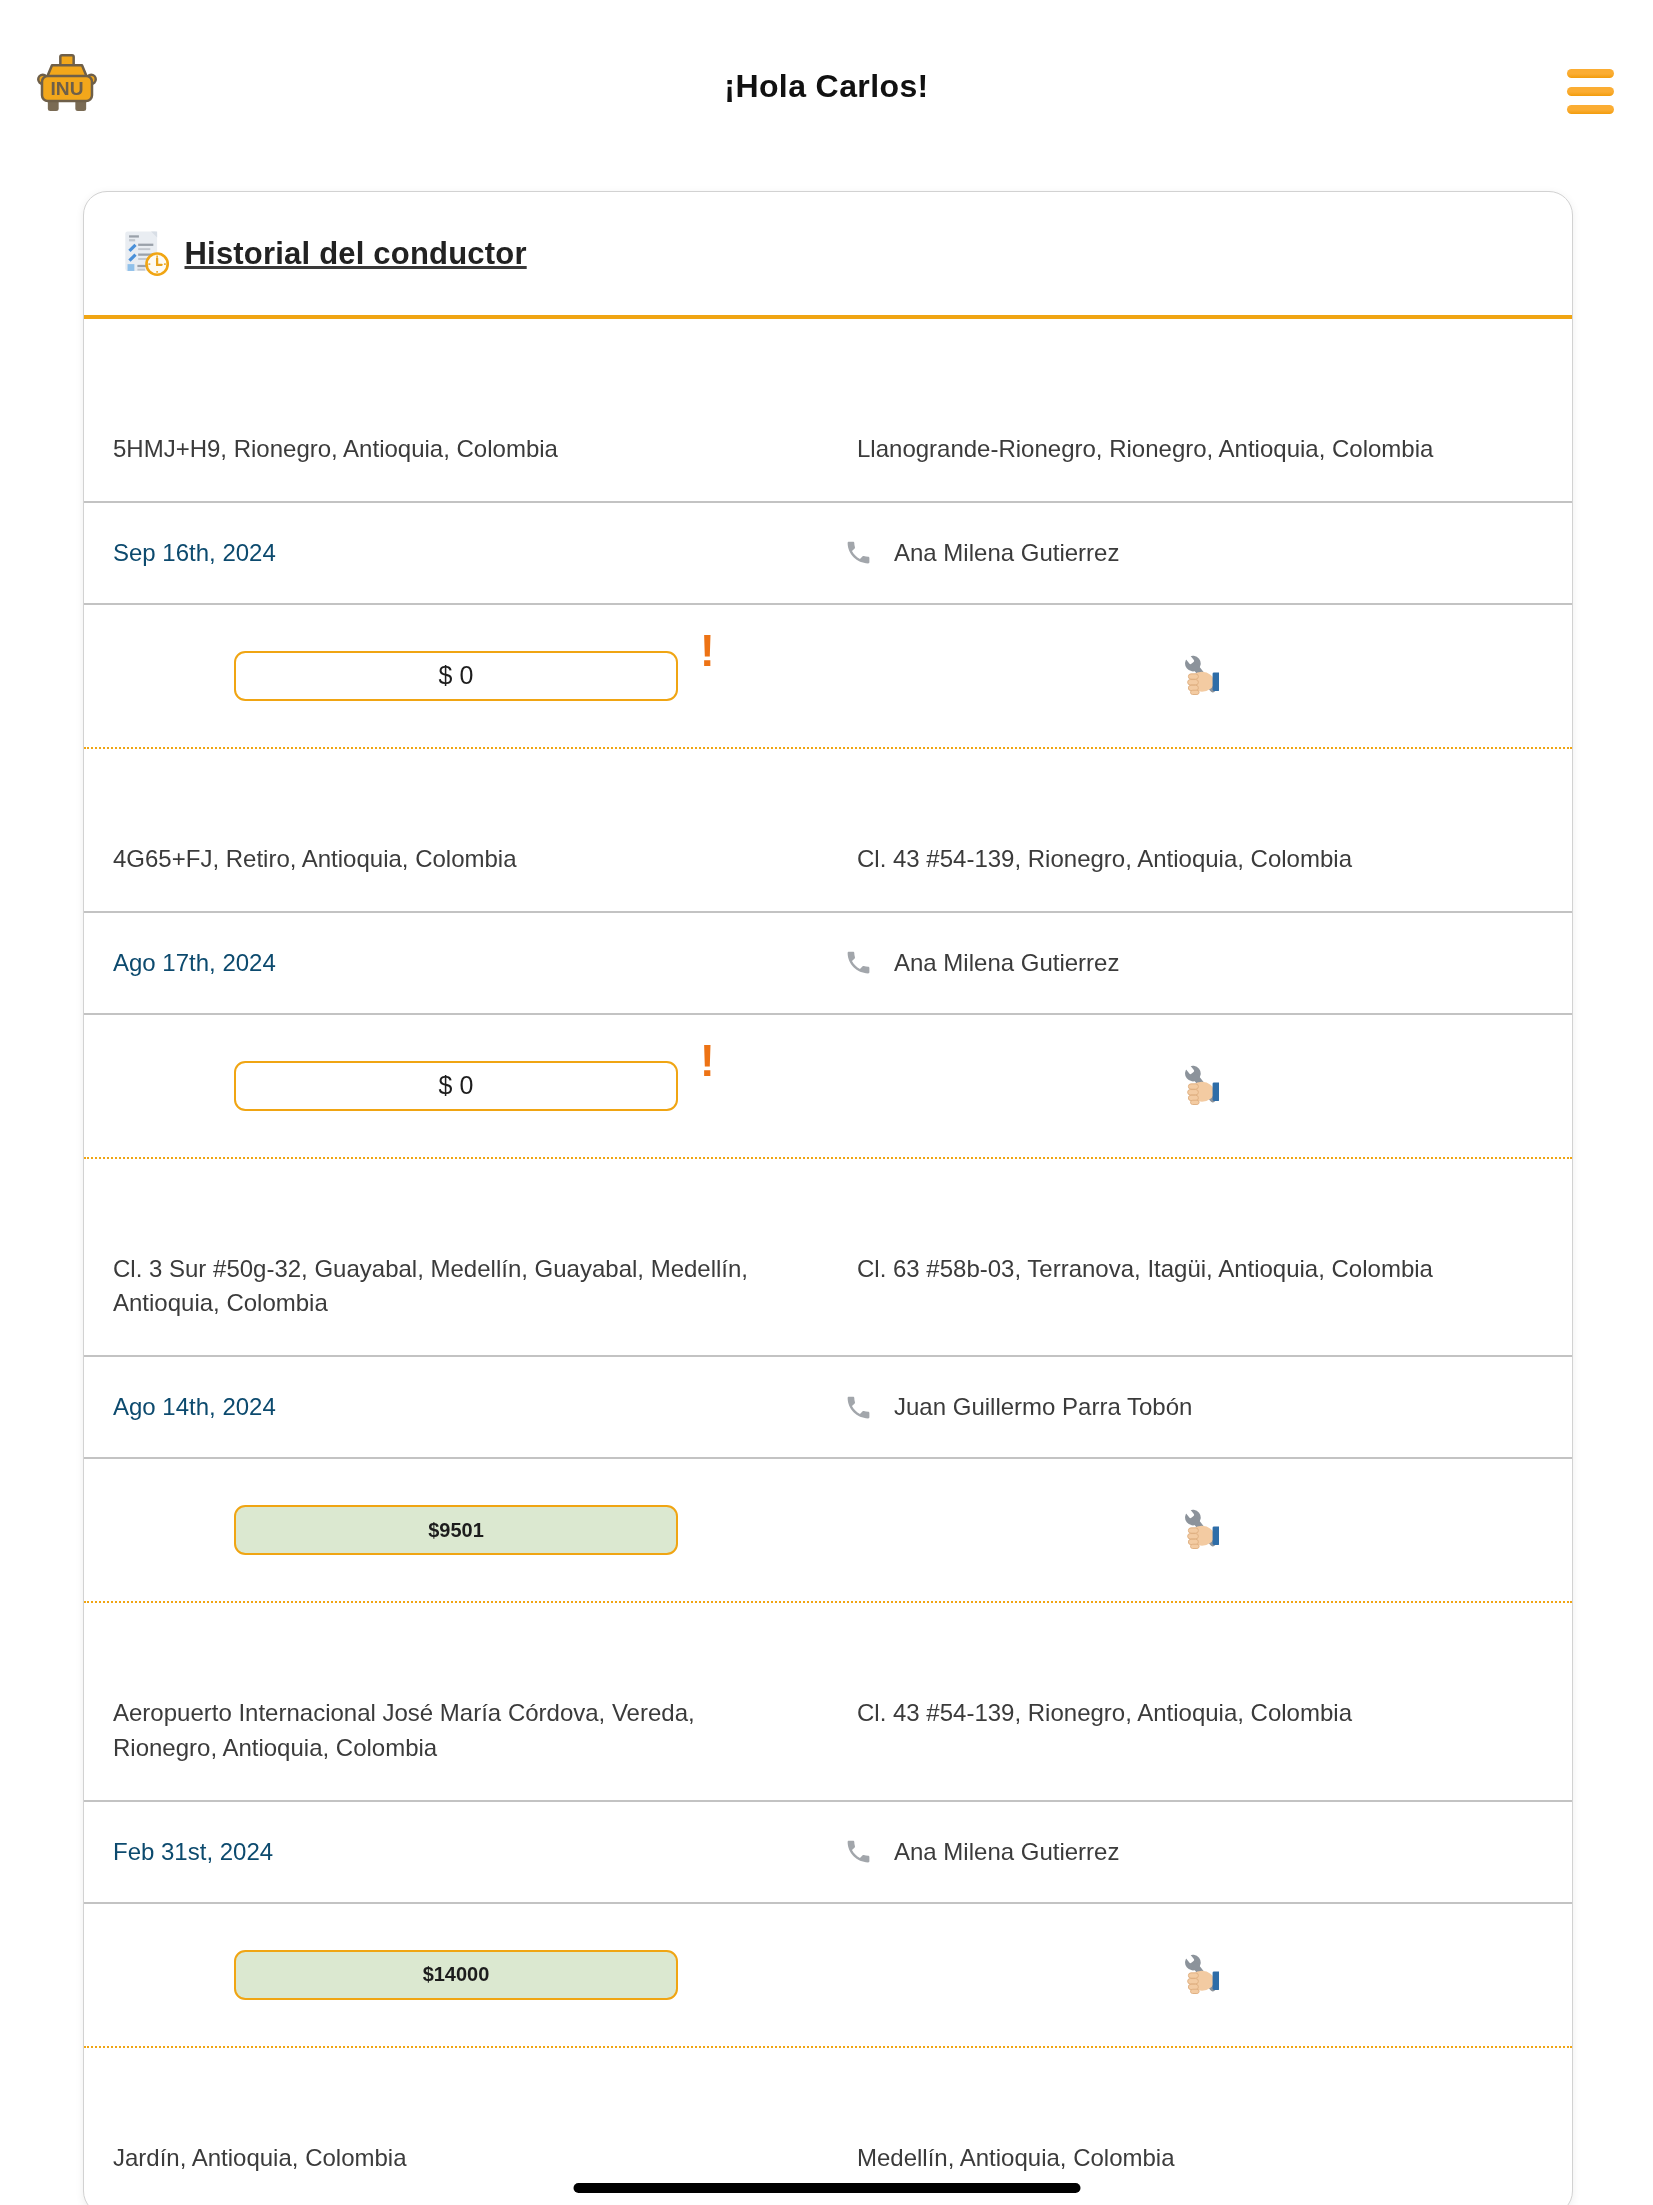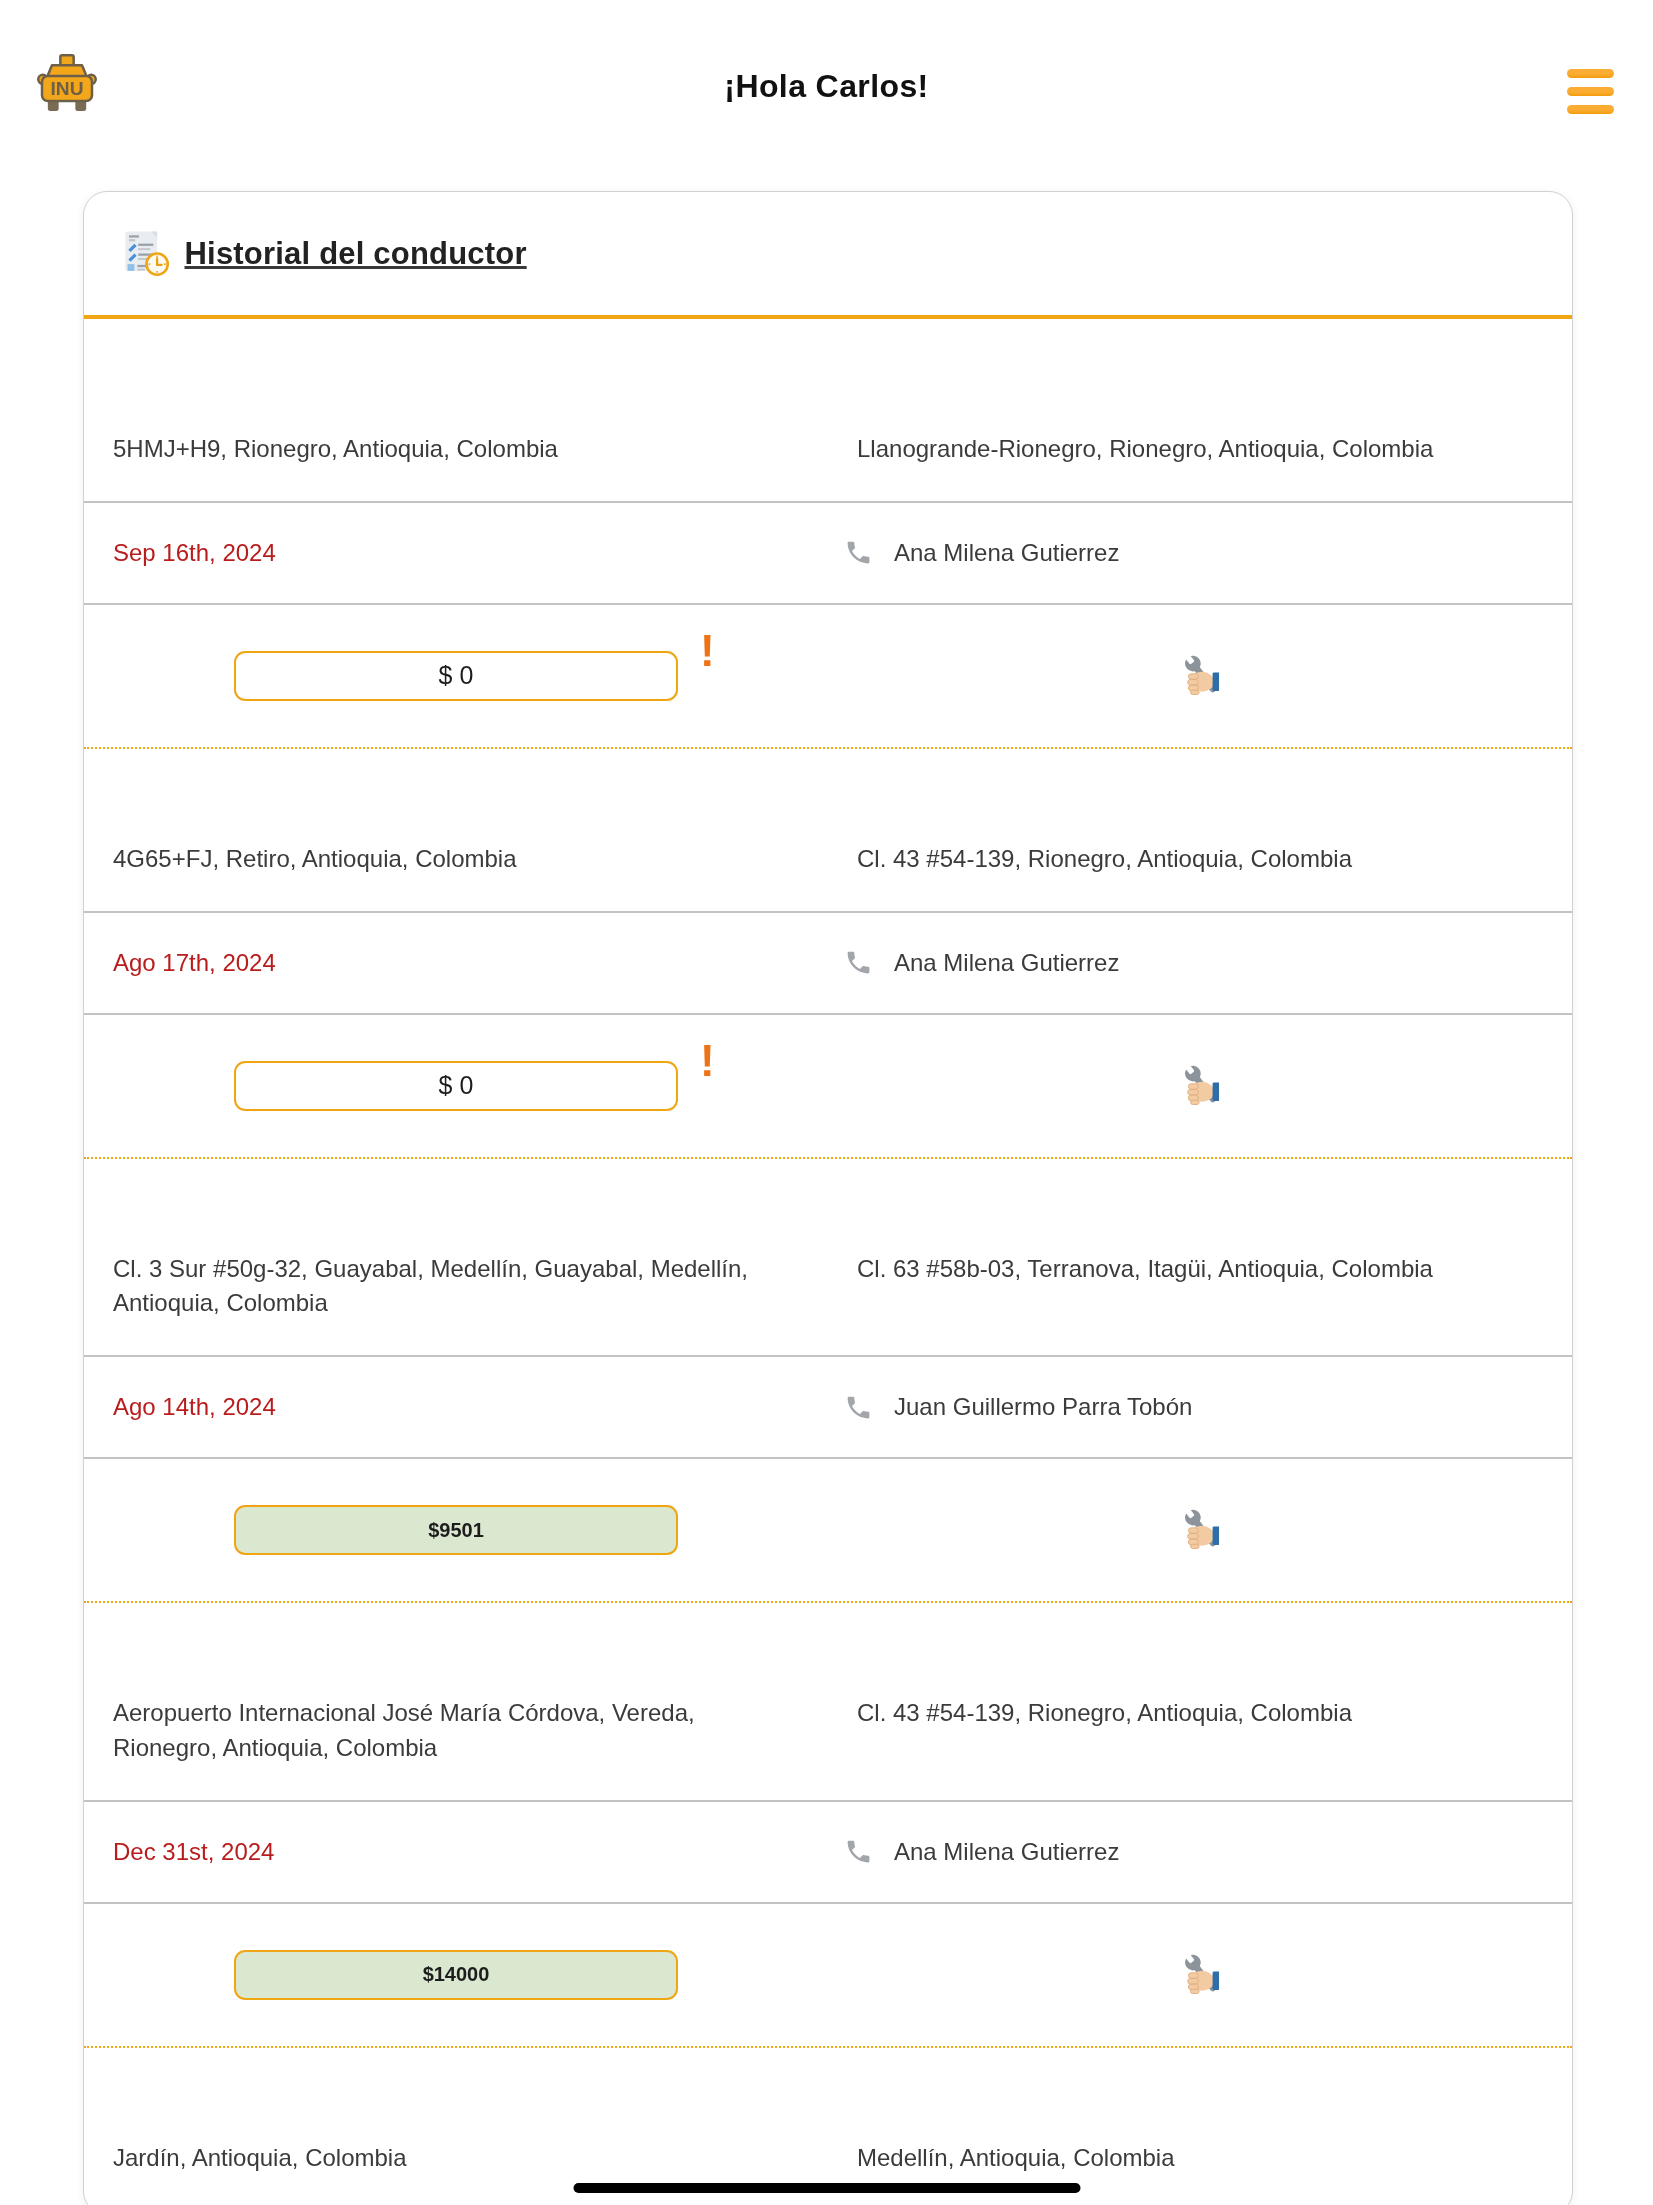--- a/index.html
+++ b/index.html
@@ -29,21 +29,21 @@
 
   
   .entry { border-bottom:2.4px dotted #F0A513; }
   .row { display:flex; width:100%; }
   .cell { width:50%; }
   .addr-row { border-bottom:2.4px solid #c3c3c3; }
   .addr { padding:93px 32px 34px 29px; font-size:24px; line-height:1.45; color:#3b3b3b; }
   .entry.first .addr { padding-top:113px; }
   .date-row { border-bottom:2.4px solid #c3c3c3; height:102px; }
   .date-row .cell { display:flex; align-items:center; }
-  .date { padding-left:29px; font-size:24px; color:#b91c1c; }
+  .date { padding-left:29px; font-size:24px; color:#0c4a6e; }
   .contact { padding-left:16px; font-size:24px; color:#3b3b3b; cursor:pointer; }
   .contact svg { margin-right:21px; flex:0 0 auto; }
   .price-row { height:142px; }
   .price-row .cell { display:flex; align-items:center; justify-content:center; position:relative; }
   .price-box { width:444px; height:50px; border:2.4px solid #F0A513; border-radius:11.3px;
                background:#fff; display:flex; align-items:center; justify-content:center;
                font-size:25px; color:#1d1d1d; cursor:pointer; }
   .price-box.green { background:#DBE8D0; font-size:20px; font-weight:600; }
   .warn { position:absolute; left:calc(50% + 244px); top:24px; font-size:44px; line-height:1;
           font-weight:800; color:#ED7315; }
@@ -220,21 +220,21 @@
       </div>
     </div>
   </div>
 
   <div class="entry">
     <div class="row addr-row">
       <div class="cell addr">Aeropuerto Internacional José María Córdova, Vereda, Rionegro, Antioquia, Colombia</div>
       <div class="cell addr">Cl. 43 #54-139, Rionegro, Antioquia, Colombia</div>
     </div>
     <div class="row date-row">
-      <div class="cell date">Dec 31st, 2024</div>
+      <div class="cell date">Feb 31st, 2024</div>
       <div class="cell contact">
         <svg width="29" height="29" viewBox="0 0 24 24">
           <path fill="#A2A6AB" d="M6.62 10.79c1.44 2.83 3.76 5.14 6.59 6.59l2.2-2.2c.27-.27.67-.36 1.02-.24 1.12.37 2.33.57 3.57.57.55 0 1 .45 1 1V20c0 .55-.45 1-1 1-9.39 0-17-7.61-17-17 0-.55.45-1 1-1h3.5c.55 0 1 .45 1 1 0 1.25.2 2.45.57 3.57.11.35.03.74-.25 1.02l-2.2 2.2z"></path>
         </svg>
         <span>Ana Milena Gutierrez</span>
       </div>
     </div>
     <div class="row price-row">
       <div class="cell">
         <div class="price-box green">$14000</div>

